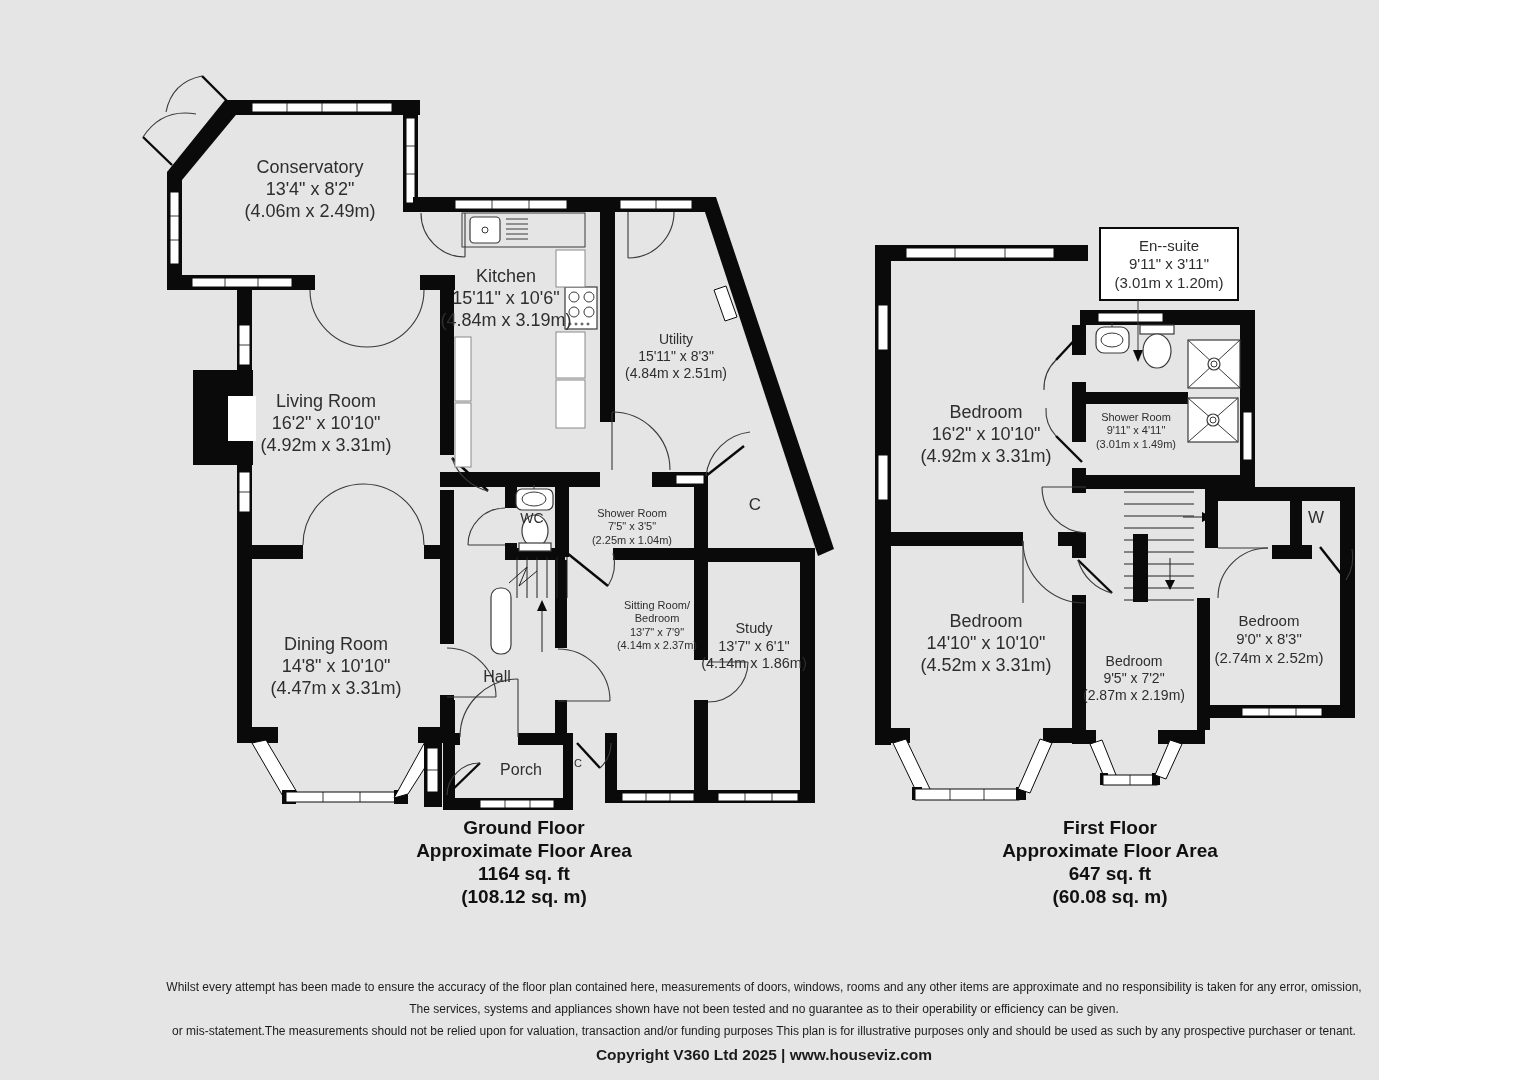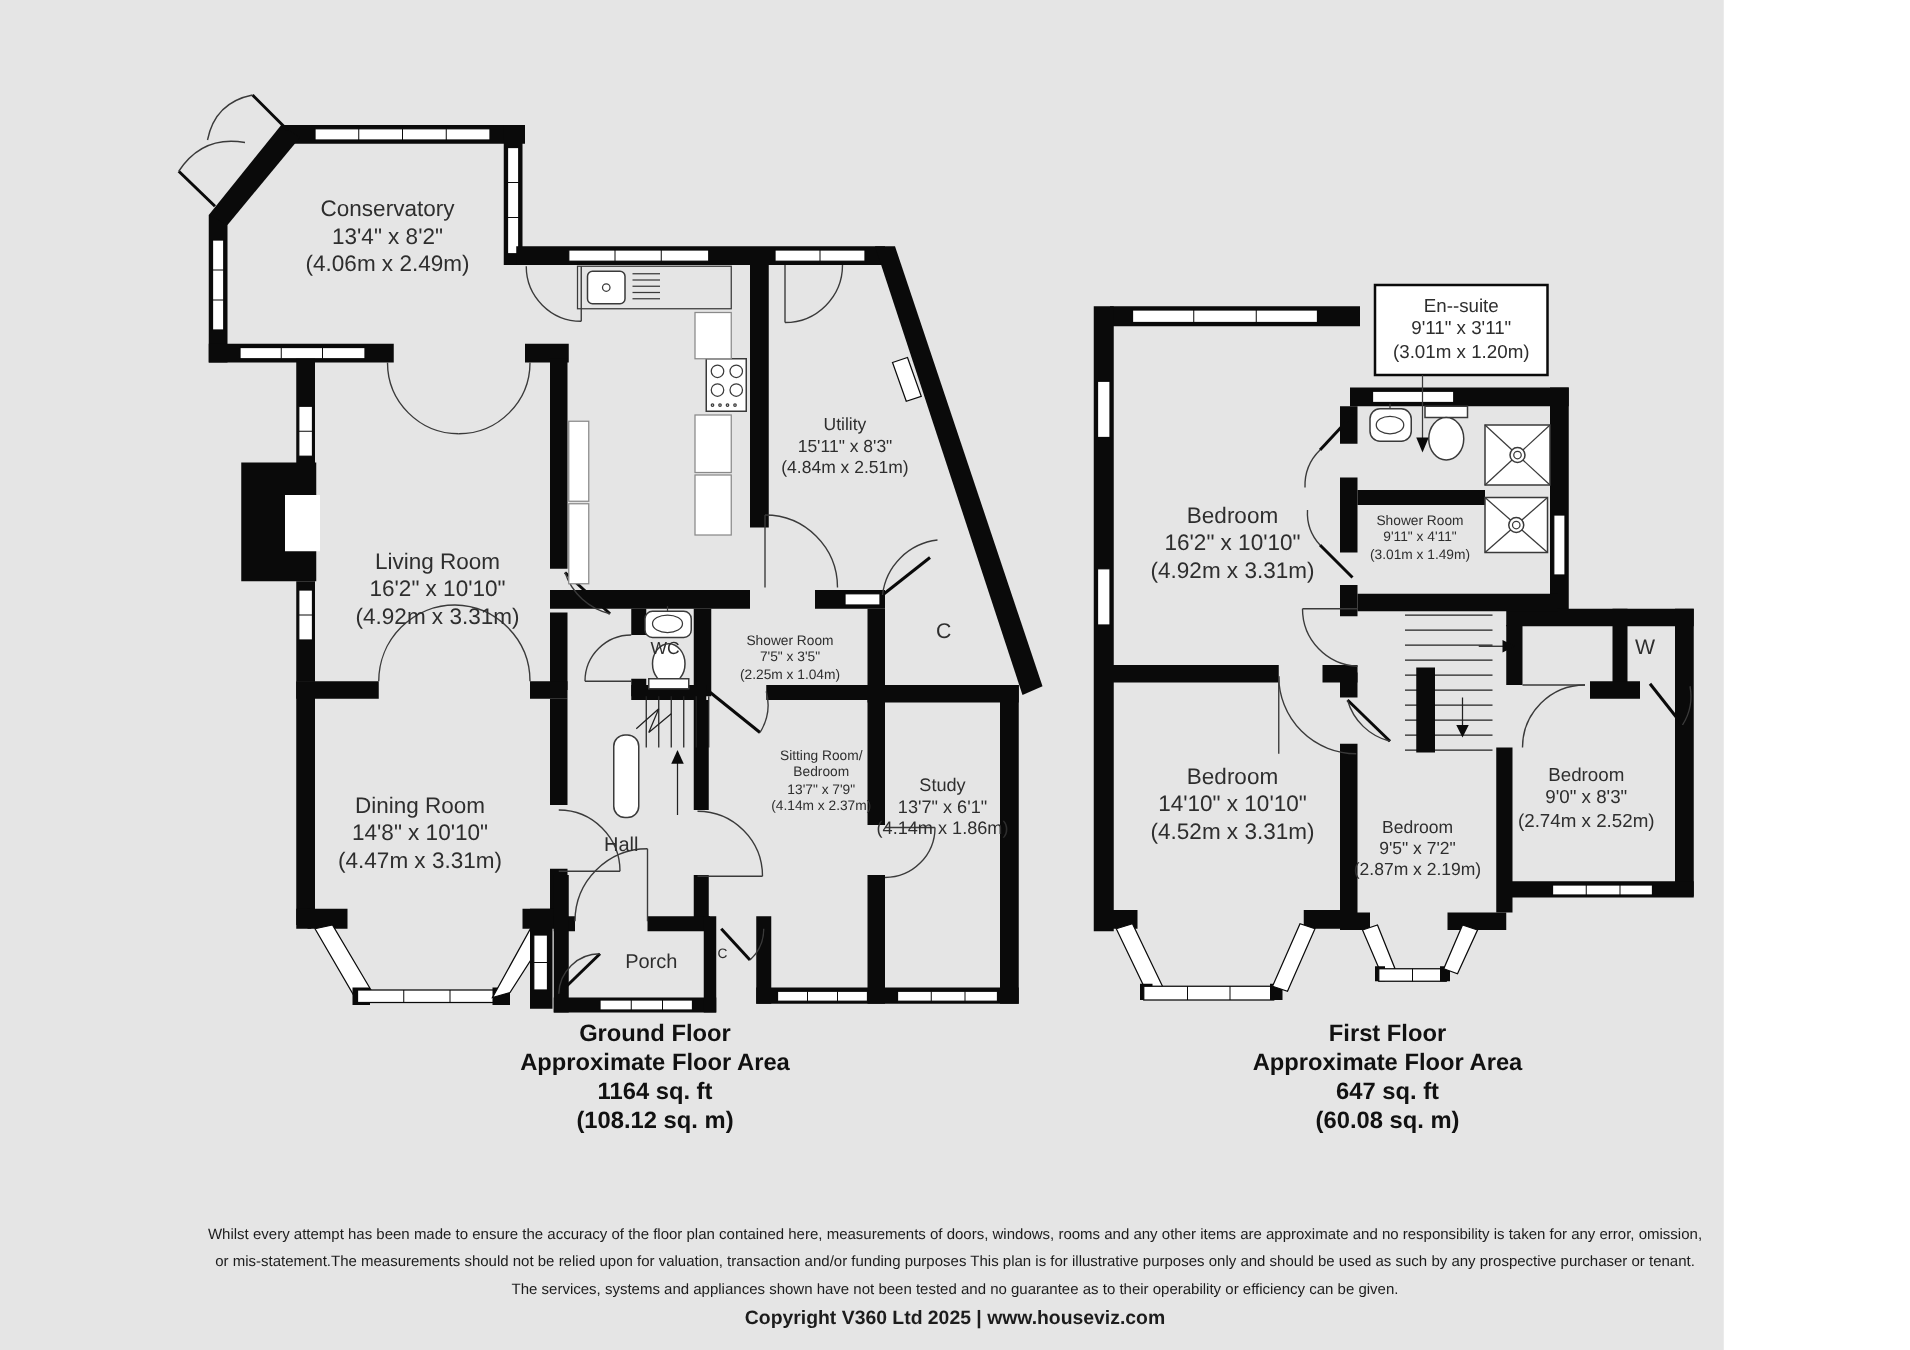--- a/index.html
+++ b/index.html
@@ -368,26 +368,31 @@
       <path class="door" d="M 1346,580 A 43,43 0 0 0 1352,549"></path>
     </g>
   </g>
 </svg>
 
 <div class="lbl f18" style="left:310px;top:190px;">
   <div>Conservatory</div>
   <div>13'4" x 8'2"</div>
   <div>(4.06m x 2.49m)</div>
 </div>
+<div class="lbl f18" style="left:506px;top:299px;">
+  <div>Kitchen</div>
+  <div>15'11" x 10'6"</div>
+  <div>(4.84m x 3.19m)</div>
+</div>
 <div class="lbl f14" style="left:676px;top:357px;">
   <div>Utility</div>
   <div>15'11" x 8'3"</div>
   <div>(4.84m x 2.51m)</div>
 </div>
-<div class="lbl f18" style="left:350px;top:424px;margin-top:48px;">
+<div class="lbl f18" style="left:326px;top:424px;">
   <div>Living Room</div>
   <div>16'2" x 10'10"</div>
   <div>(4.92m x 3.31m)</div>
 </div>
 <div class="lbl f18" style="left:336px;top:667px;text-align:center;">
   <div>Dining Room</div>
   <div>14'8" x 10'10"</div>
   <div>(4.47m x 3.31m)</div>
 </div>
 <div class="lbl f13" style="left:632px;top:527px;">
@@ -452,18 +457,18 @@
 </div>
 <div class="summary" style="left:1110px;top:816px;">
   <div>First Floor</div>
   <div>Approximate Floor Area</div>
   <div>647 sq. ft</div>
   <div>(60.08 sq. m)</div>
 </div>
 
 <div id="footer">
   <div>Whilst every attempt has been made to ensure the accuracy of the floor plan contained here, measurements of doors, windows, rooms and any other items are approximate and no responsibility is taken for any error, omission,</div>
+  <div>The services, systems and appliances shown have not been tested and no guarantee as to their operability or efficiency can be given.</div>
   <div>or mis-statement.The measurements should not be relied upon for valuation, transaction and/or funding purposes This plan is for illustrative purposes only and should be used as such by any prospective purchaser or tenant.</div>
-  <div>The services, systems and appliances shown have not been tested and no guarantee as to their operability or efficiency can be given.</div>
   <div class="copy">Copyright V360 Ltd 2025 | www.houseviz.com</div>
 </div>
 
 </div>
 
 </body></html>

